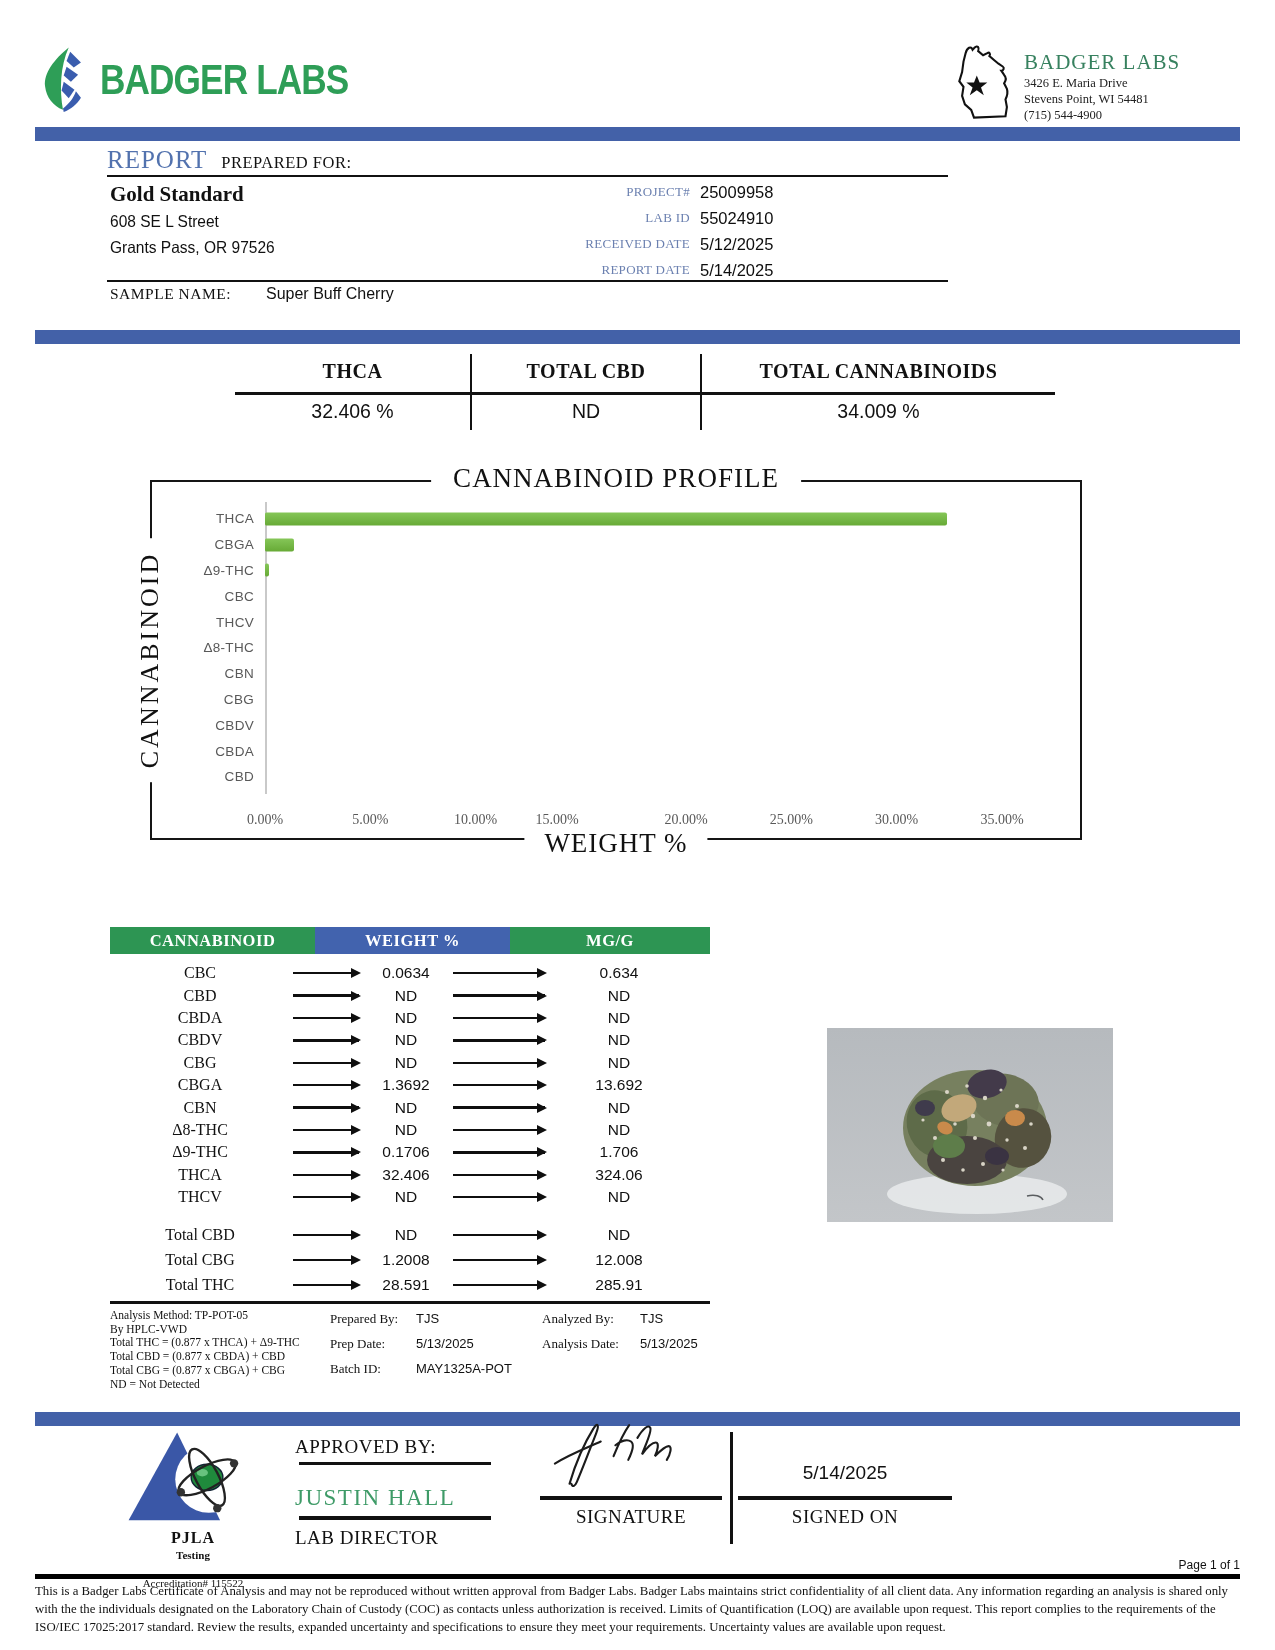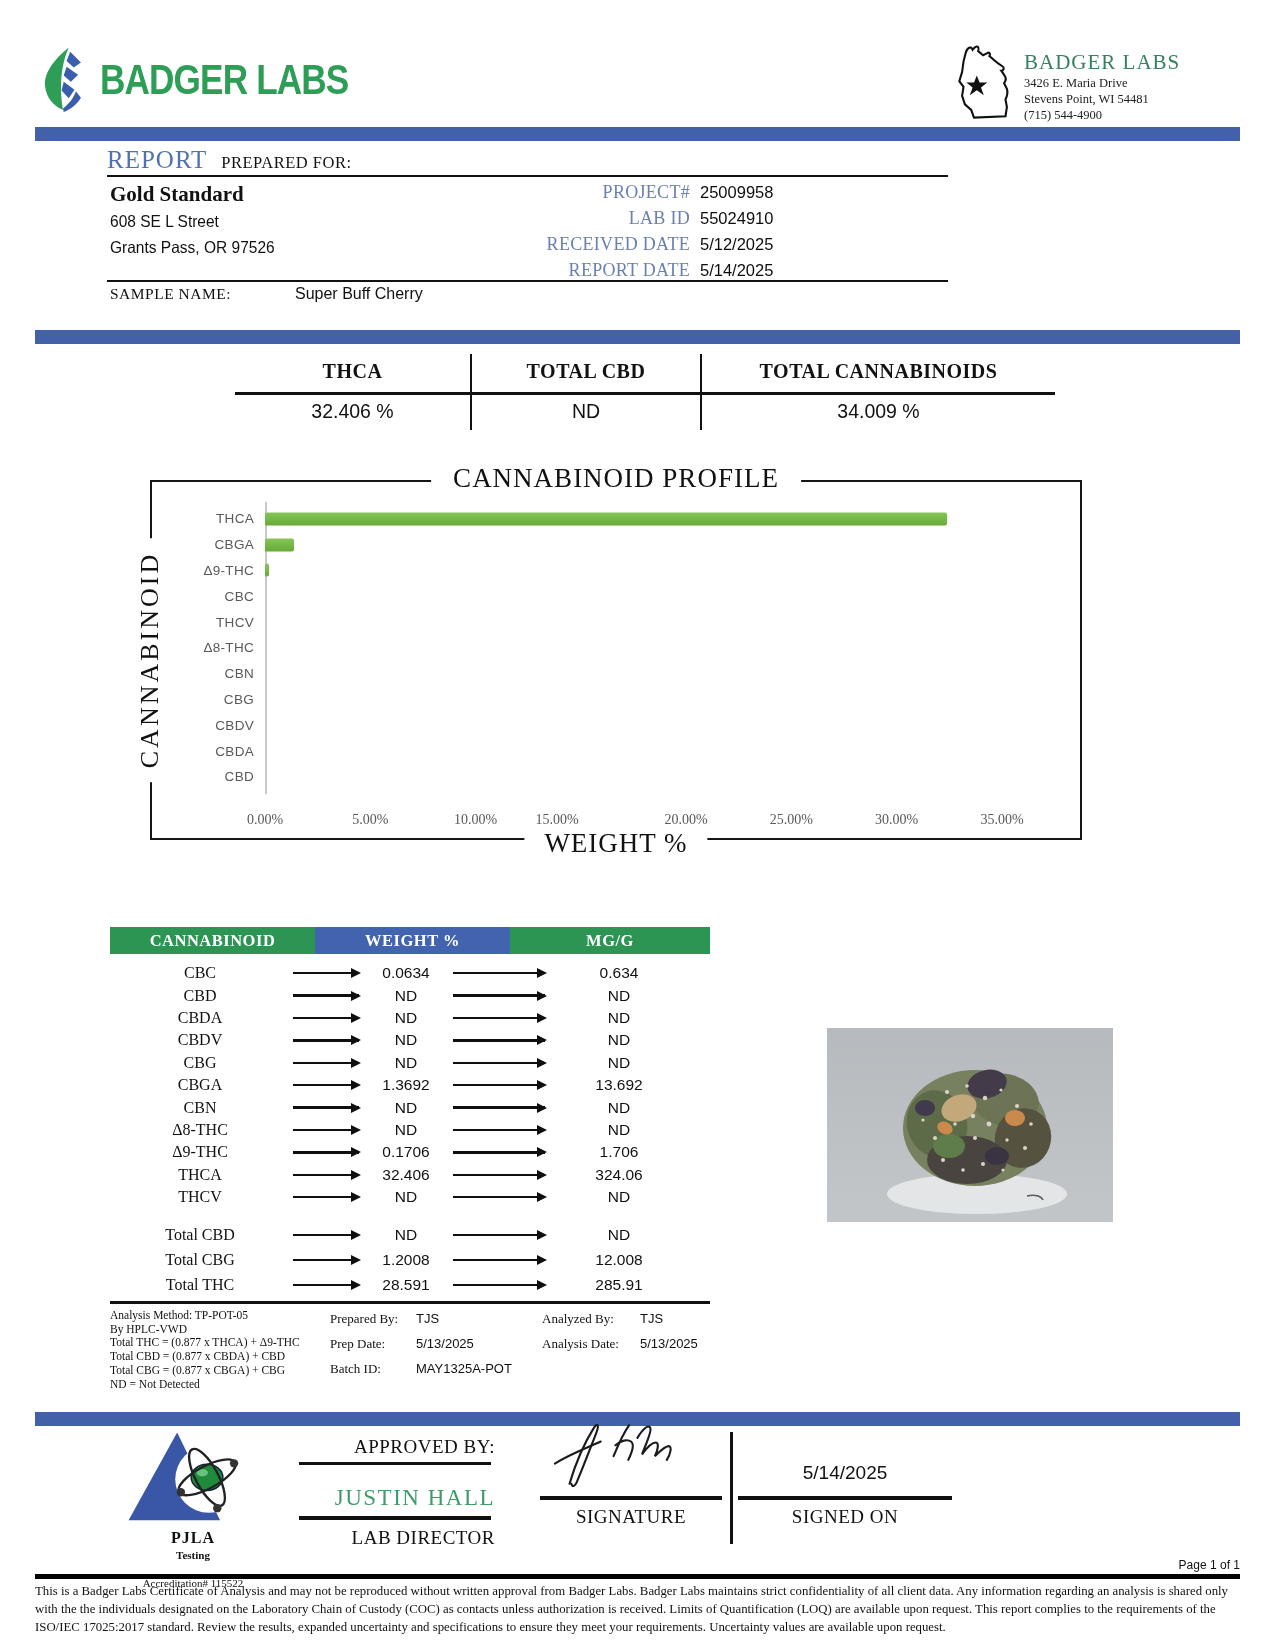--- a/index.html
+++ b/index.html
@@ -25,25 +25,25 @@
   
   .report-heading { position:absolute; left:107px; top:146px; white-space:nowrap; }
   .report-word { font-size:25px; color:var(--report-blue); letter-spacing:1px; }
   .prepared-word { font-size:16.5px; color:#111; margin-left:10px; letter-spacing:.5px; }
   .client { position:absolute; left:110px; top:180px; }
   .client-name { font-size:21px; font-weight:700; line-height:28px; }
   .client-line { font-family:"Liberation Sans", sans-serif; font-size:16.5px; line-height:26px;
                  transform:scaleX(.94); transform-origin:left; }
   .details { position:absolute; left:428px; top:179px; width:520px; }
   .detail-row { display:grid; grid-template-columns:272px 238px; height:26px; align-items:center; }
-  .detail-label { text-align:right; padding-right:10px; color:var(--label-blue); font-size:18px; letter-spacing:.3px; }
+  .detail-label { text-align:right; padding-right:10px; color:var(--label-blue); font-size:13px; letter-spacing:.3px; }
   .detail-value { font-family:"Liberation Sans", sans-serif; font-size:16.5px; color:#0e0e0e; }
   .sample-row { position:absolute; left:110px; top:285px; }
   .sample-label { font-size:15.5px; letter-spacing:.5px; }
-  .sample-value { font-family:"Liberation Sans", sans-serif; font-size:16px; margin-left:60px; }
+  .sample-value { font-family:"Liberation Sans", sans-serif; font-size:16px; margin-left:31px; }
 
   
   .summary { position:absolute; left:235px; top:354px; width:820px; height:76px;
              display:grid; grid-template-columns:235px 230px 355px; }
   .scell { position:relative; text-align:center; padding-top:6px; }
   .scell + .scell { border-left:2.5px solid #111; }
   .s-label { font-size:20px; font-weight:700; letter-spacing:.5px; }
   .s-value { font-family:"Liberation Sans", sans-serif; font-size:19.5px; margin-top:17px; }
   .summary-hline { position:absolute; left:0; right:0; top:38px; height:2.5px; background:#111; }
 
@@ -91,21 +91,21 @@
   .fn-value { font-family:"Liberation Sans", sans-serif; font-size:13px; }
 
   
   .photo { position:absolute; left:827px; top:1028px; width:286px; height:194px; }
 
   
   .pjla { position:absolute; left:118px; top:1428px; width:150px; text-align:center; }
   .pjla-name { font-size:16px; font-weight:700; letter-spacing:1px; margin-top:2px; }
   .pjla-sub { font-size:11px; font-weight:700; margin-top:2px; }
   .pjla-accr { font-size:11px; margin-top:16px; }
-  .approved { position:absolute; left:295px; top:1436px; width:200px; text-align:right; }
+  .approved { position:absolute; left:295px; top:1436px; width:200px; text-align:left; }
   .ap-label { font-size:19px; letter-spacing:.5px; }
   .ap-rule-a { width:192px; height:3px; background:#111; margin:4px auto 0; }
   .ap-name { font-size:23px; color:var(--approver-green); letter-spacing:1.5px; margin-top:20px; }
   .ap-rule-b { width:192px; height:4px; background:#111; margin:5px auto 0; }
   .ap-title { font-size:19px; margin-top:7px; letter-spacing:.5px; }
   .sig-svg { position:absolute; left:540px; top:1414px; }
   .sig-line { position:absolute; left:540px; top:1496px; width:182px; height:4px; background:#111; }
   .sig-label { position:absolute; left:540px; top:1506px; width:182px; text-align:center; font-size:19px; letter-spacing:.5px; }
   .signed-date { position:absolute; left:738px; top:1462px; width:214px; text-align:center;
                  font-family:"Liberation Sans", sans-serif; font-size:19px; }

